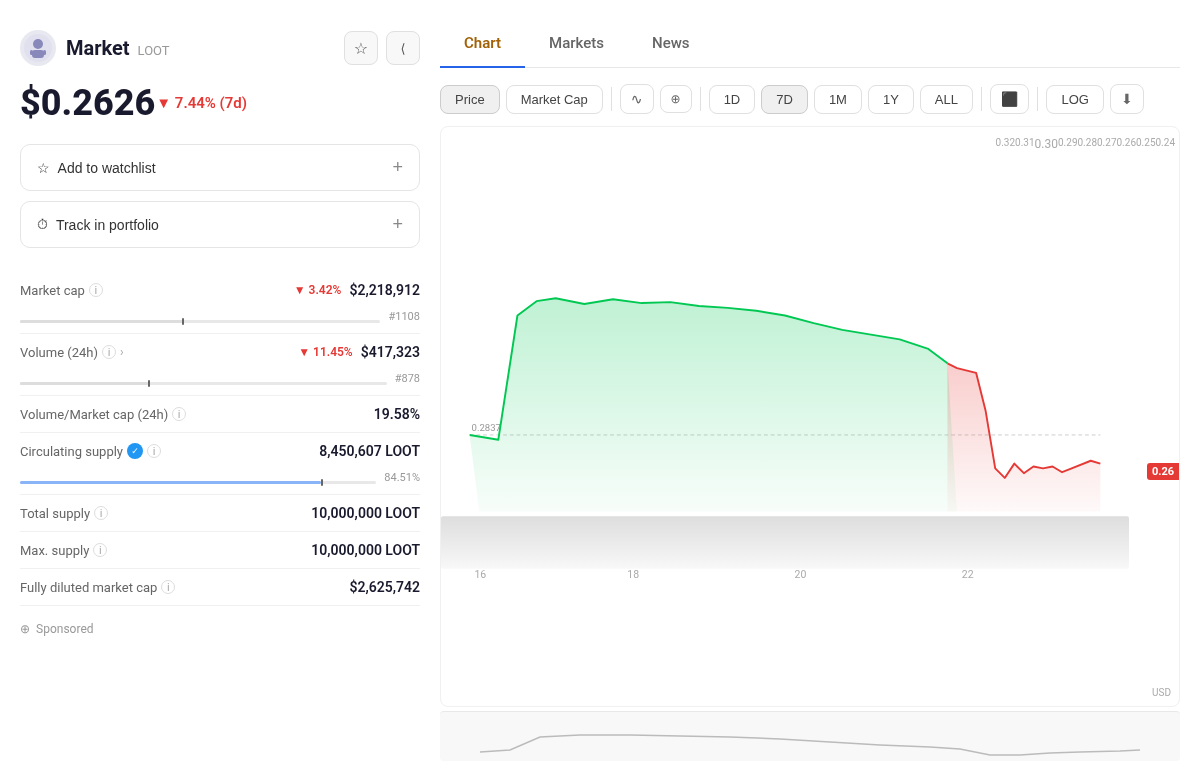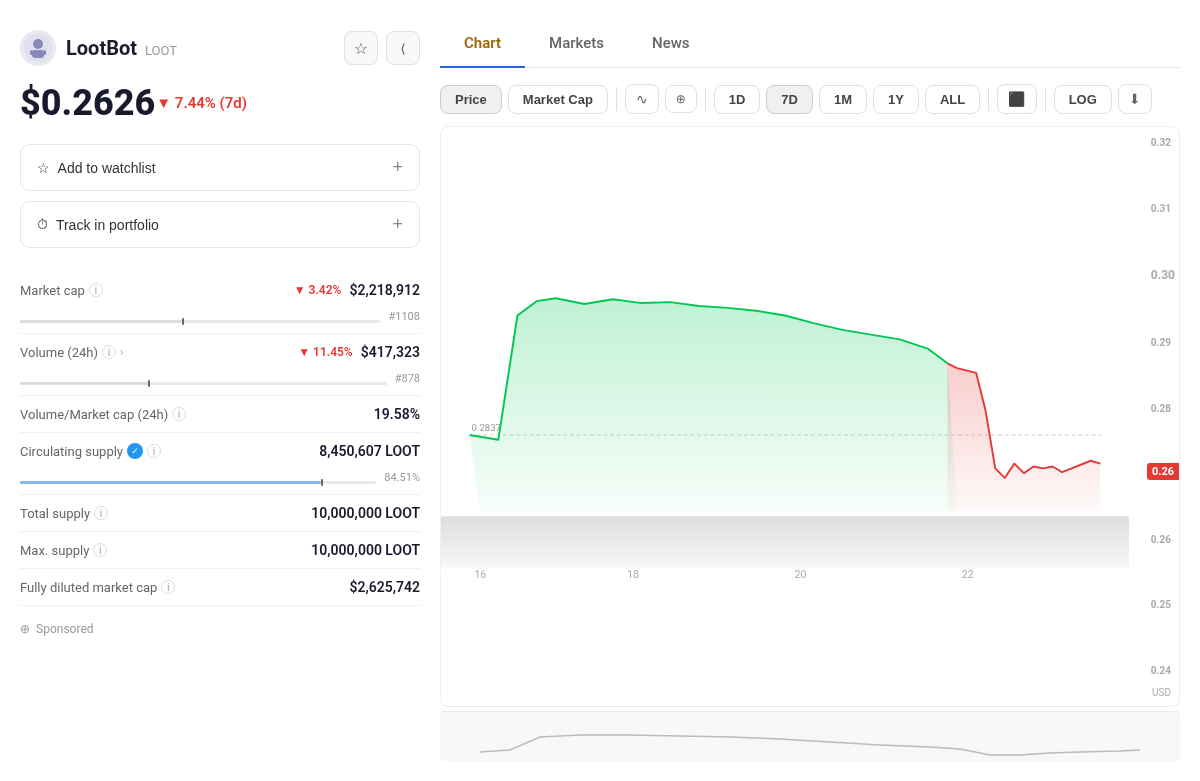--- a/index.html
+++ b/index.html
@@ -261,21 +261,21 @@
       margin-bottom: 12px;
     }
     .toolbar-btn {
       padding: 6px 14px;
       border: 1px solid #e0e0e0;
       border-radius: 8px;
       background: #fff;
       font-size: 13px;
       color: #444;
       cursor: pointer;
-      font-weight: 700;
+      font-weight: 400;
     }
     .toolbar-btn.active {
       background: #f0f0f0;
       border-color: #ccc;
     }
     .toolbar-sep {
       width: 1px;
       height: 24px;
       background: #e0e0e0;
       margin: 0 2px;
@@ -320,21 +320,21 @@
       <div class="coin-logo">
         <svg width="28" height="28" viewBox="0 0 28 28">
           <circle cx="14" cy="14" r="14" fill="#e0e0ee"></circle>
           <circle cx="14" cy="10" r="5" fill="#8888bb"></circle>
           <rect x="8" y="16" width="12" height="8" rx="3" fill="#8888bb"></rect>
           <rect x="6" y="16" width="3" height="5" rx="1.5" fill="#8888bb"></rect>
           <rect x="19" y="16" width="3" height="5" rx="1.5" fill="#8888bb"></rect>
         </svg>
       </div>
       <div>
-        <span class="coin-name">LootBot</span>
+        <span class="coin-name">Market</span>
         <span class="coin-symbol">LOOT</span>
       </div>
       <div class="header-actions">
         <div class="icon-btn">☆</div>
         <div class="icon-btn" style="font-size:13px">⟨</div>
       </div>
     </div>
 
     <div class="price-row">
       <span class="price">$0.2626</span>
@@ -603,21 +603,21 @@
           L 680,252
           L 690,255
         " fill="none" stroke="#e53935" stroke-width="2" stroke-linejoin="round"></path>
 
         <text x="35" y="375" font-size="11" fill="#aaa">16</text>
         <text x="195" y="375" font-size="11" fill="#aaa">18</text>
         <text x="370" y="375" font-size="11" fill="#aaa">20</text>
         <text x="545" y="375" font-size="11" fill="#aaa">22</text>
       </svg>
 
-      <div style="position:absolute;right:4px;top:10px;bottom:30px;display:flex;flex-direction:column;justify-content:space-between;pointer-events:none;font-weight:bold;">
+      <div style="position:absolute;right:4px;top:10px;bottom:30px;display:flex;flex-direction:row;justify-content:space-between;pointer-events:none;">
         <span style="font-size:10px;color:#aaa">0.32</span>
         <span style="font-size:10px;color:#aaa">0.31</span>
         <span style="font-size:12px;color:#aaa">0.30</span>
         <span style="font-size:10px;color:#aaa">0.29</span>
         <span style="font-size:10px;color:#aaa">0.28</span>
         <span style="font-size:10px;color:#aaa">0.27</span>
         <span style="font-size:10px;color:#aaa">0.26</span>
         <span style="font-size:10px;color:#aaa">0.25</span>
         <span style="font-size:10px;color:#aaa">0.24</span>
       </div>

